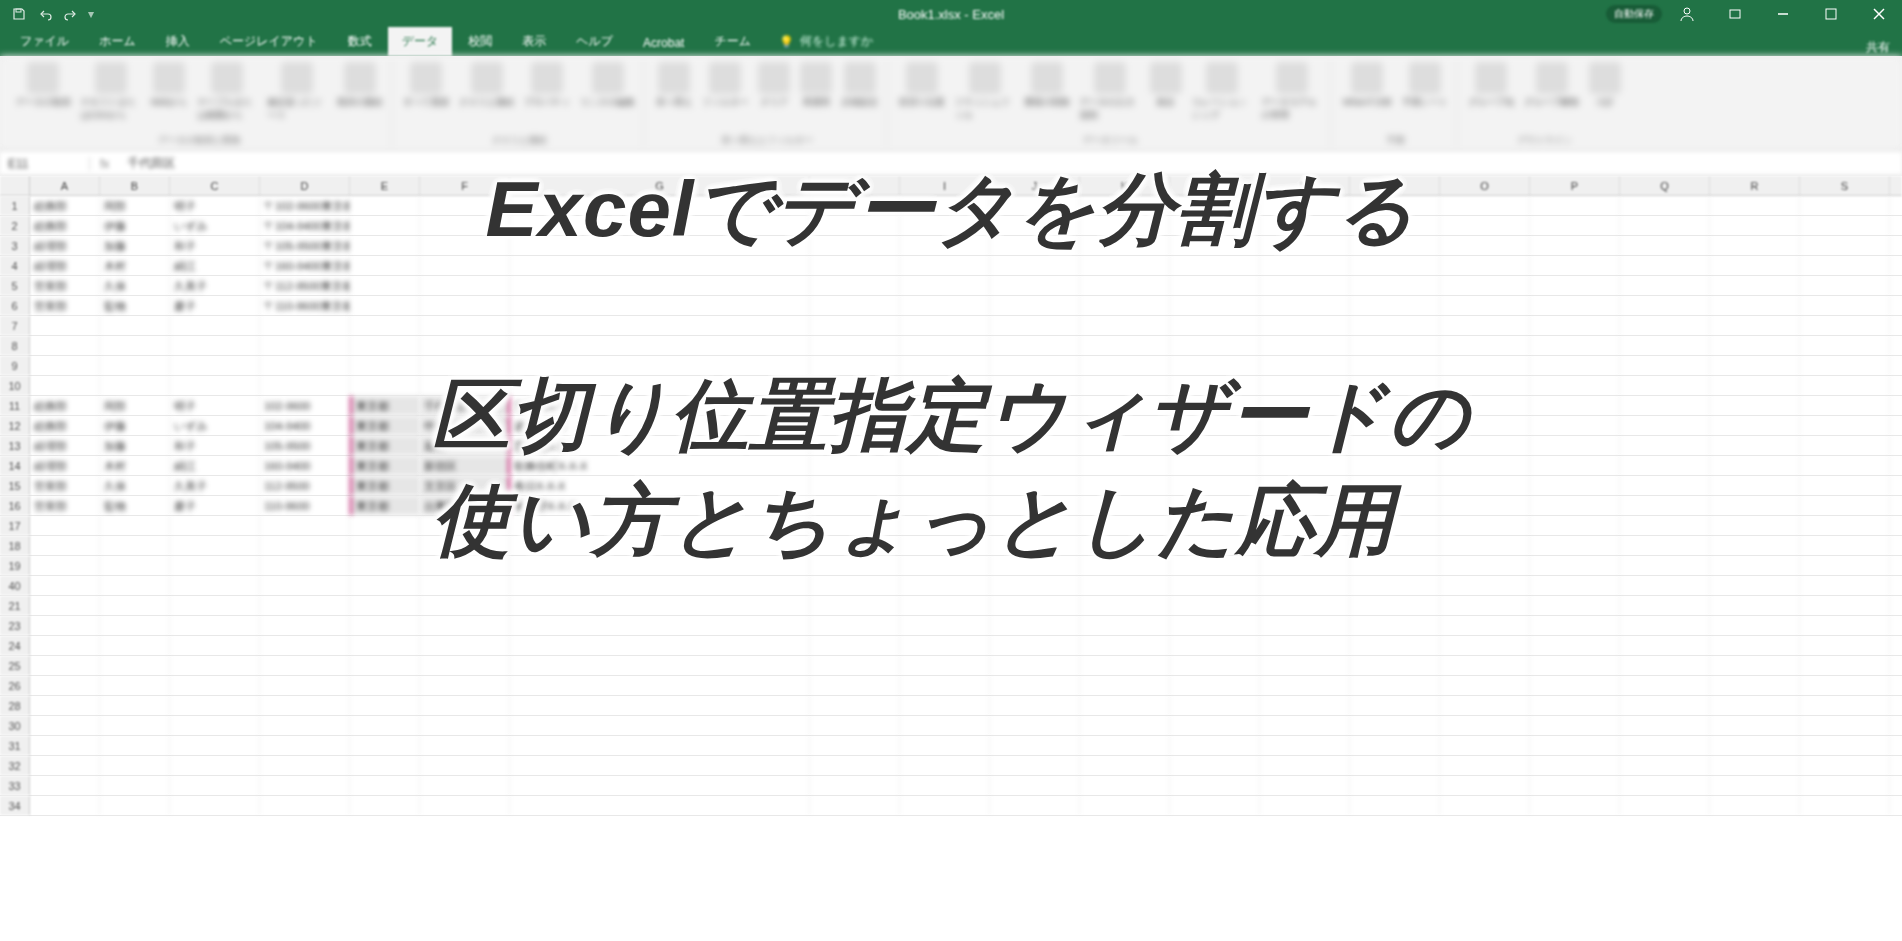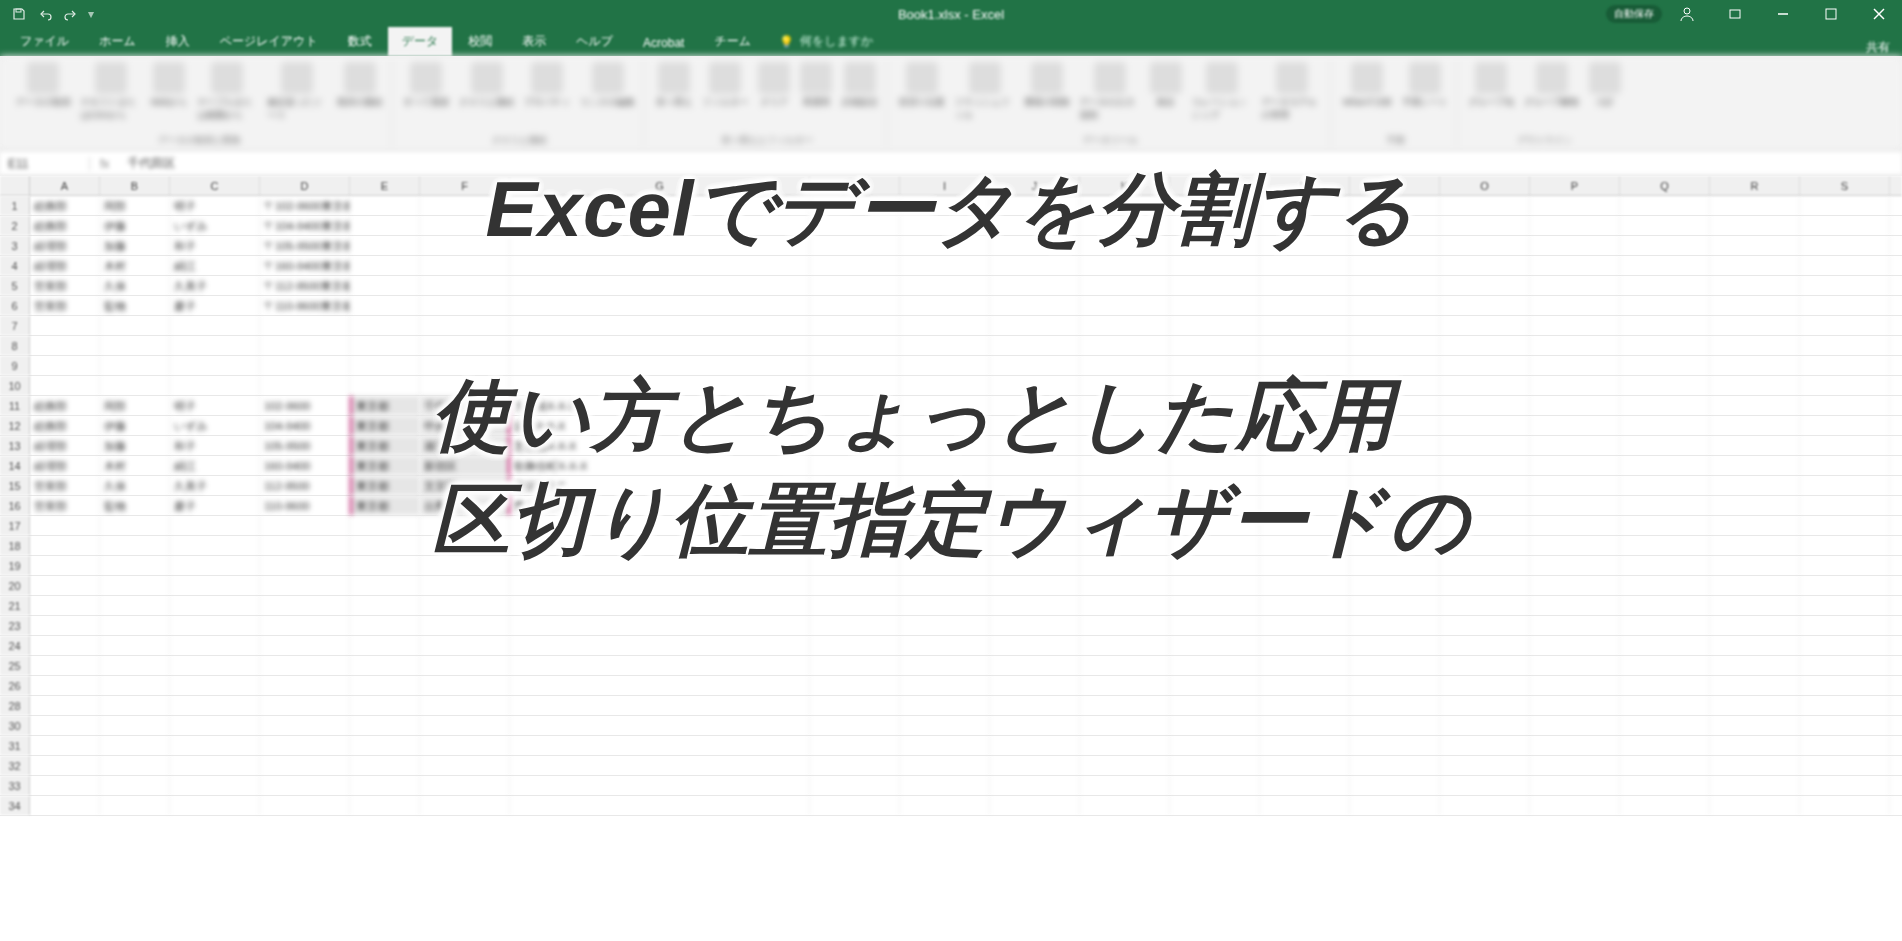--- a/index.html
+++ b/index.html
@@ -706,21 +706,21 @@
         <div class="cell" style="width: 90px;"></div>
         <div class="cell" style="width: 90px;"></div>
         <div class="cell" style="width: 90px;"></div>
         <div class="cell" style="width: 90px;"></div>
         <div class="cell" style="width: 90px;"></div>
         <div class="cell" style="width: 90px;"></div>
         <div class="cell" style="width: 90px;"></div>
         <div class="cell" style="width: 90px;"></div>
       </div>
       <div class="row">
-        <div class="rn">20</div>
+        <div class="rn">40</div>
         <div class="cell" style="width: 70px;"></div>
         <div class="cell" style="width: 70px;"></div>
         <div class="cell" style="width: 90px;"></div>
         <div class="cell" style="width: 90px;"></div>
         <div class="cell" style="width: 70px;"></div>
         <div class="cell" style="width: 90px;"></div>
         <div class="cell" style="width: 300px;"></div>
         <div class="cell" style="width: 90px;"></div>
         <div class="cell" style="width: 90px;"></div>
         <div class="cell" style="width: 90px;"></div>
@@ -975,16 +975,16 @@
         <div class="cell" style="width: 90px;"></div>
         <div class="cell" style="width: 90px;"></div>
         <div class="cell" style="width: 90px;"></div>
       </div>
     </div>
 </div>
 
 <div class="overlay">
   <div class="otxt o1">Excelでデータを分割する</div>
   <div class="otxt o2">
+    <div>区切り位置指定ウィザードの</div>
     <div>使い方とちょっとした応用</div>
-    <div>区切り位置指定ウィザードの</div>
   </div>
 </div>
 
 </body></html>

